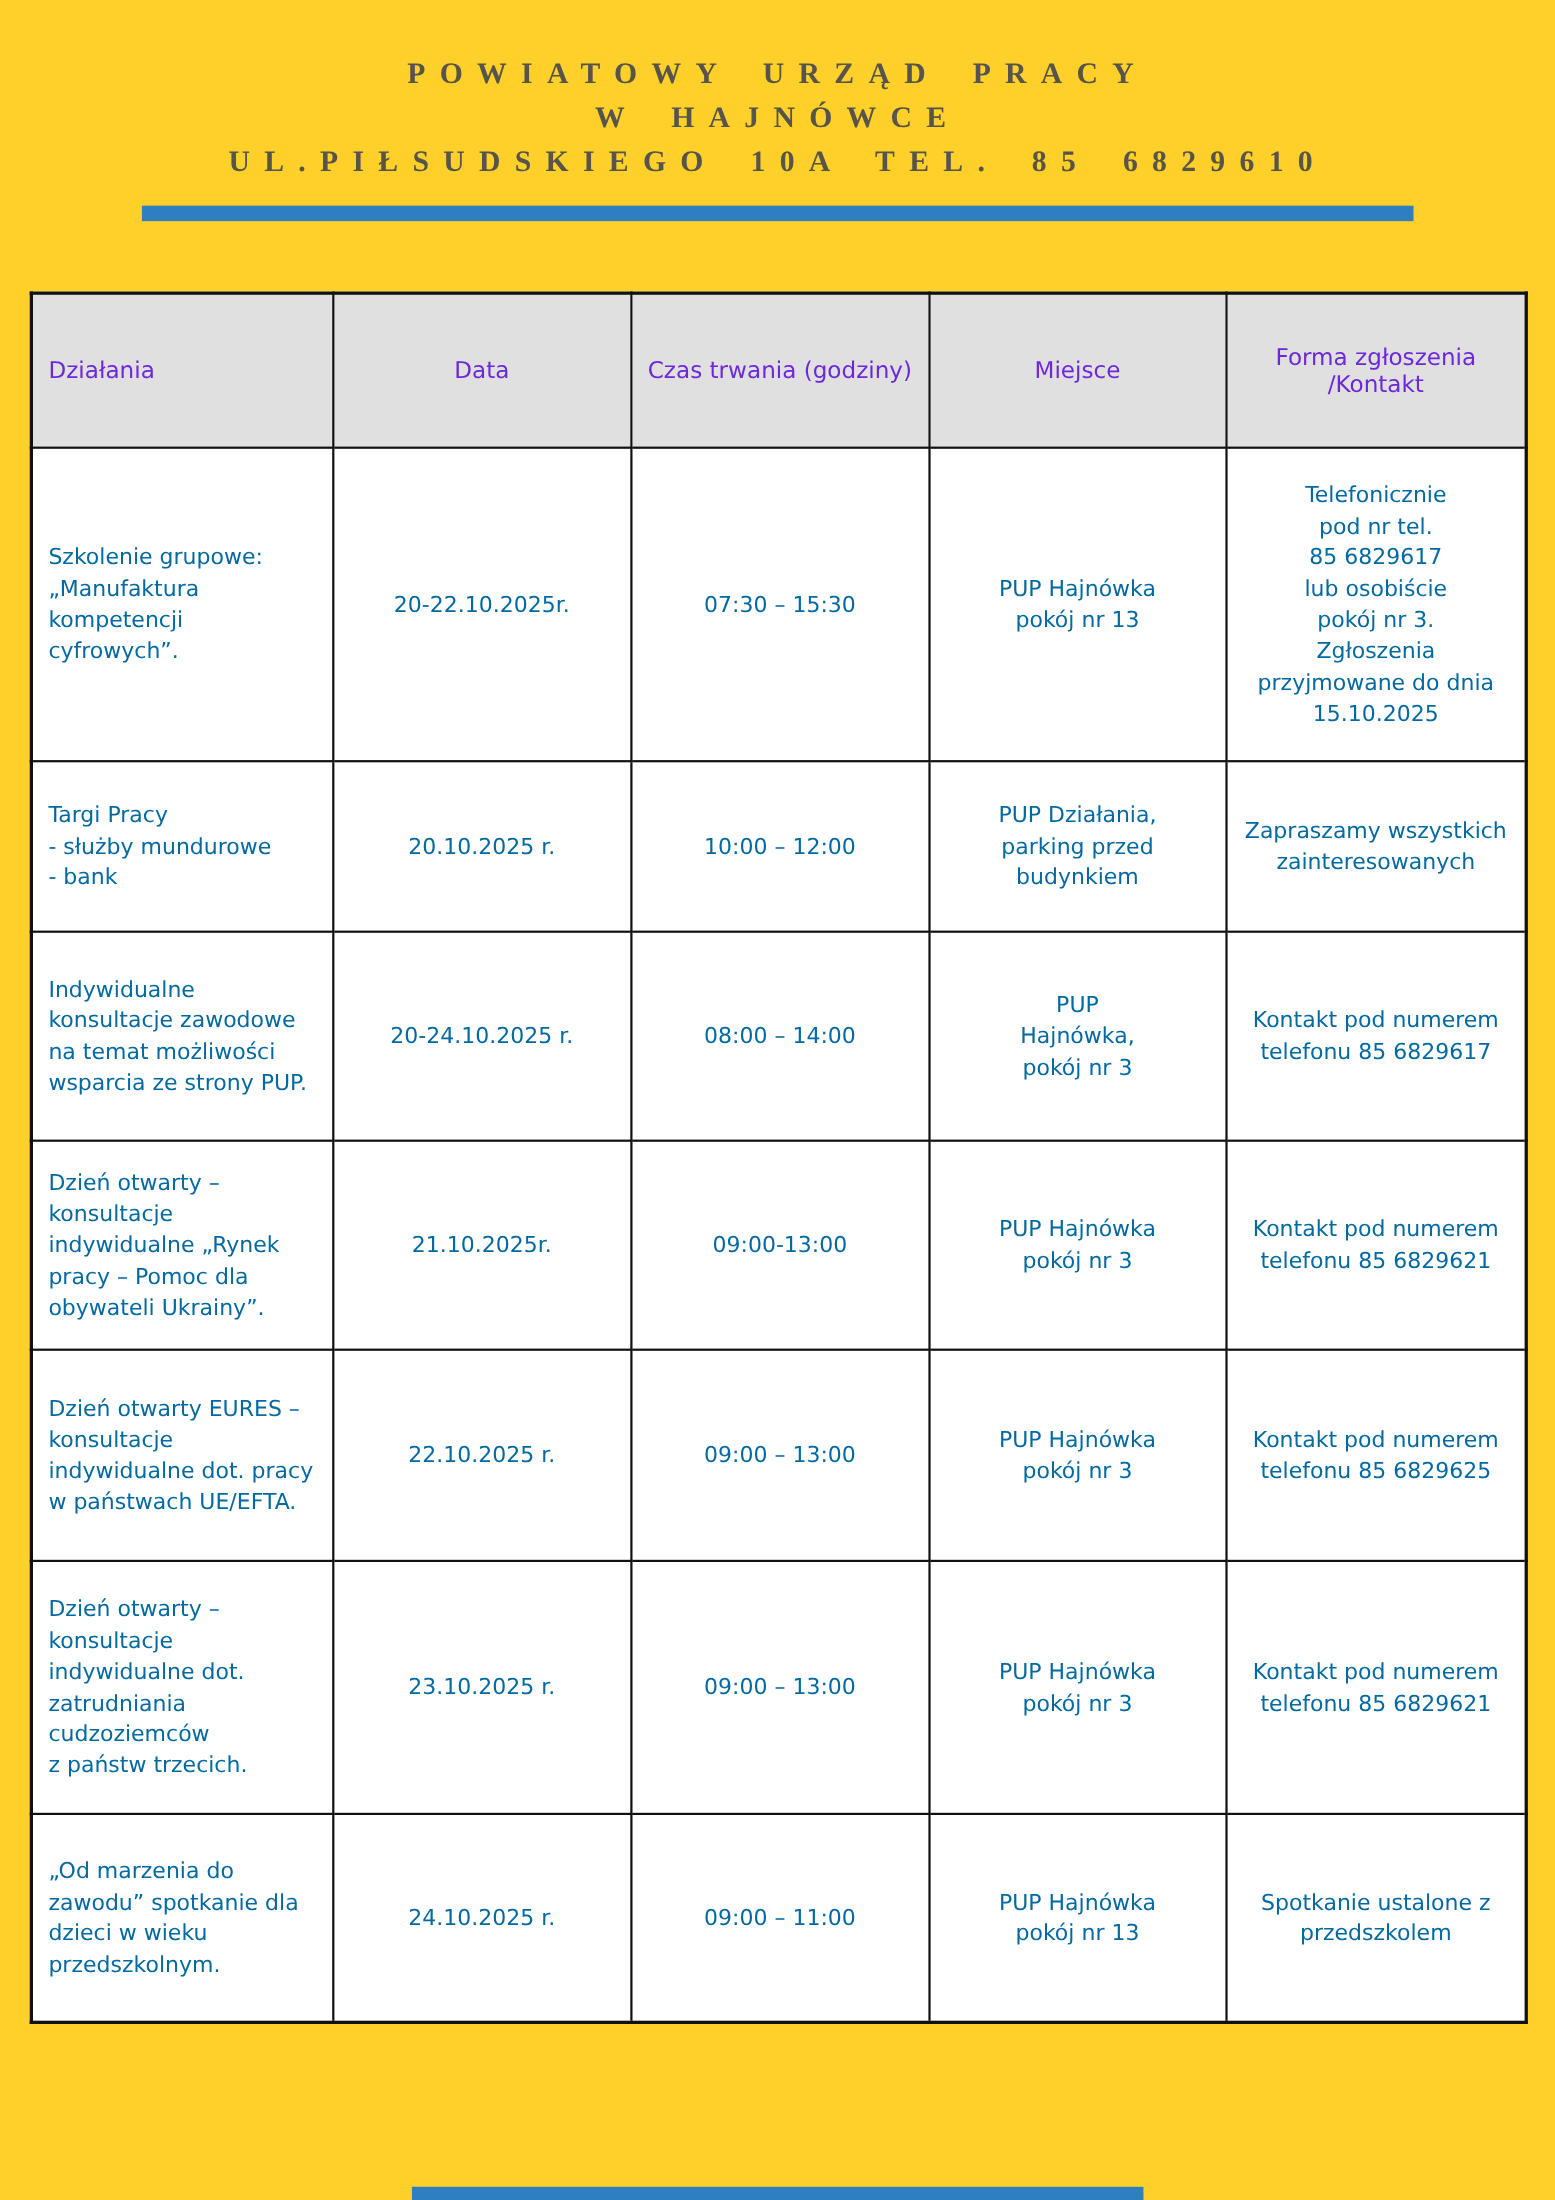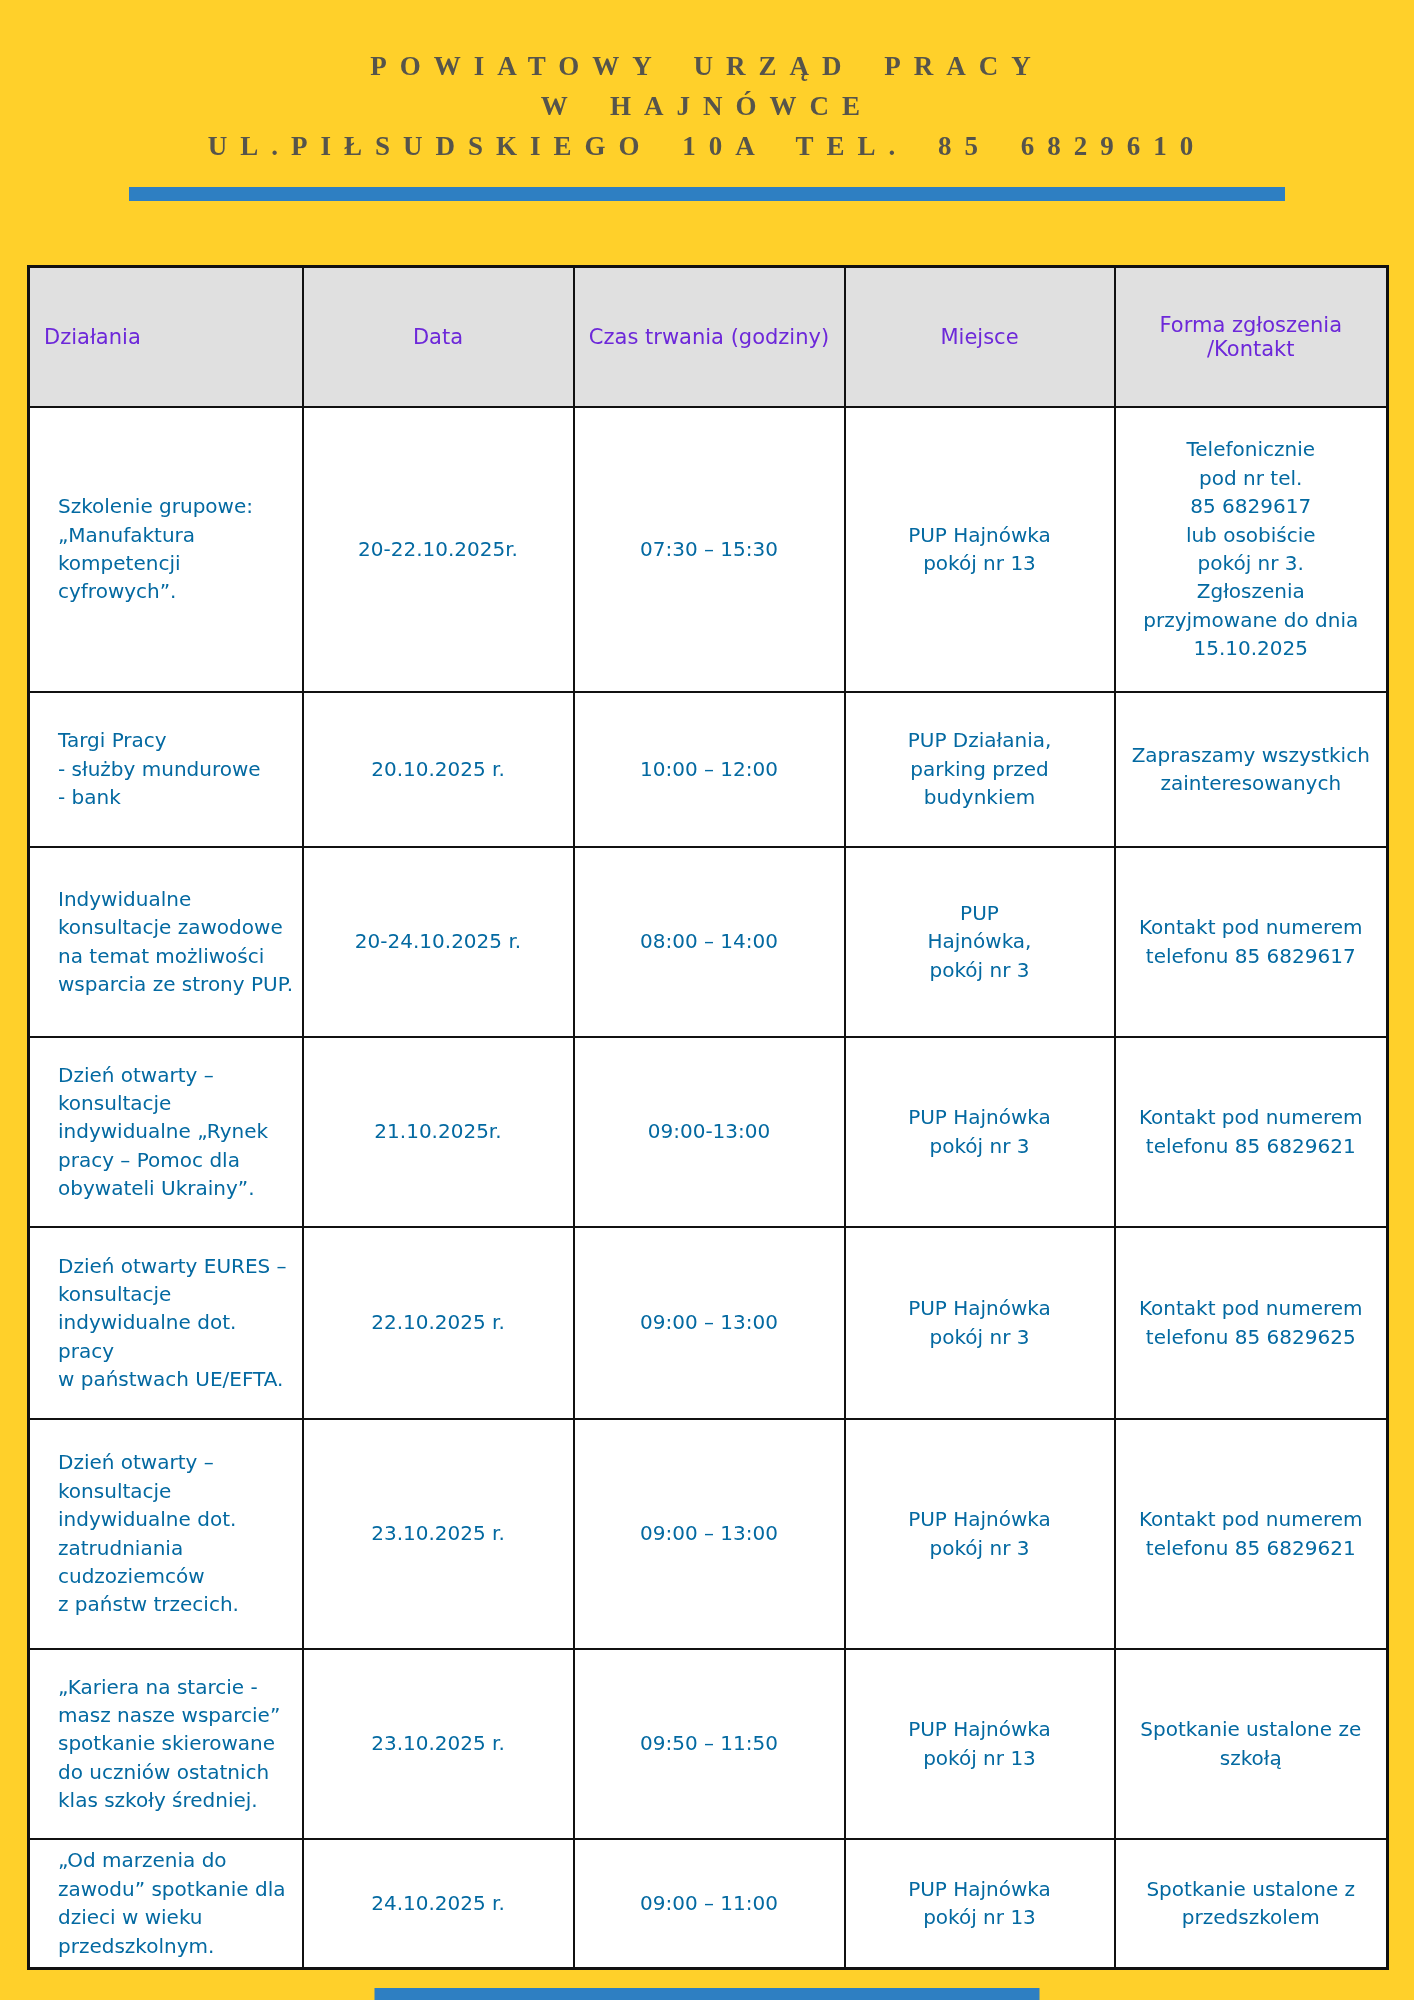--- a/index.html
+++ b/index.html
@@ -68,21 +68,21 @@
   }
   .schedule td {
     font-size: 20px;
     line-height: 1.42;
     text-align: center;
     color: #0369a1;
     padding: 6px 4px;
   }
   .schedule td.col-activity {
     text-align: left;
-    padding-left: 28px;
+    padding-left: 14px;
     padding-right: 8px;
   }
   .schedule tbody tr:nth-child(1) { height: 285px; }
   .schedule tbody tr:nth-child(2) { height: 155px; }
   .schedule tbody tr:nth-child(3) { height: 190px; margin-left: 12px; }
   .schedule tbody tr:nth-child(4) { height: 190px; }
   .schedule tbody tr:nth-child(5) { height: 192px; }
   .schedule tbody tr:nth-child(6) { height: 230px; }
   .schedule tbody tr:nth-child(7) { height: 190px; }
   .schedule tbody tr:nth-child(8) { height: 130px; }
@@ -204,33 +204,20 @@
 cudzoziemców
 z państw trzecich.</td>
         <td>23.10.2025 r.</td>
         <td>09:00 – 13:00</td>
         <td>PUP Hajnówka
 pokój nr 3</td>
         <td>Kontakt pod numerem
 telefonu 85 6829621</td>
       </tr>
       <tr>
-        <td class="col-activity">„Kariera na starcie -
-masz nasze wsparcie”
-spotkanie skierowane
-do uczniów ostatnich
-klas szkoły średniej.</td>
-        <td>23.10.2025 r.</td>
-        <td>09:50 – 11:50</td>
-        <td>PUP Hajnówka
-pokój nr 13</td>
-        <td>Spotkanie ustalone ze
-szkołą</td>
-      </tr>
-      <tr>
         <td class="col-activity">„Od marzenia do
 zawodu” spotkanie dla
 dzieci w wieku
 przedszkolnym.</td>
         <td>24.10.2025 r.</td>
         <td>09:00 – 11:00</td>
         <td>PUP Hajnówka
 pokój nr 13</td>
         <td>Spotkanie ustalone z
 przedszkolem</td>

